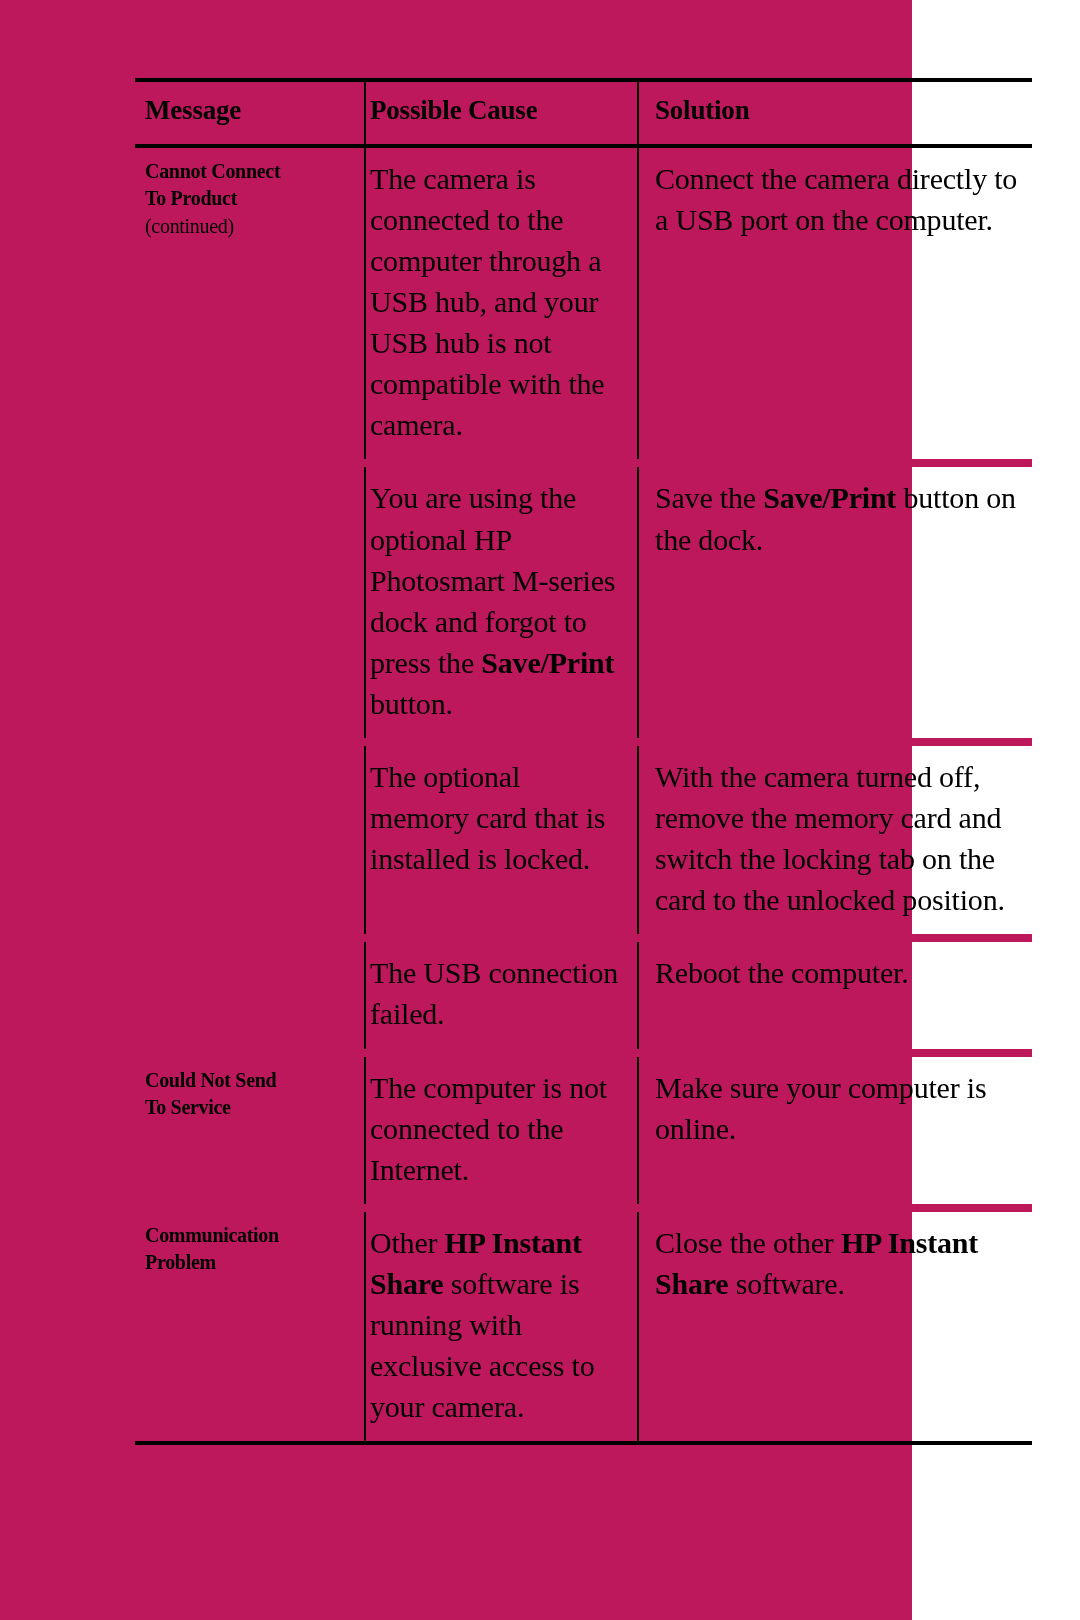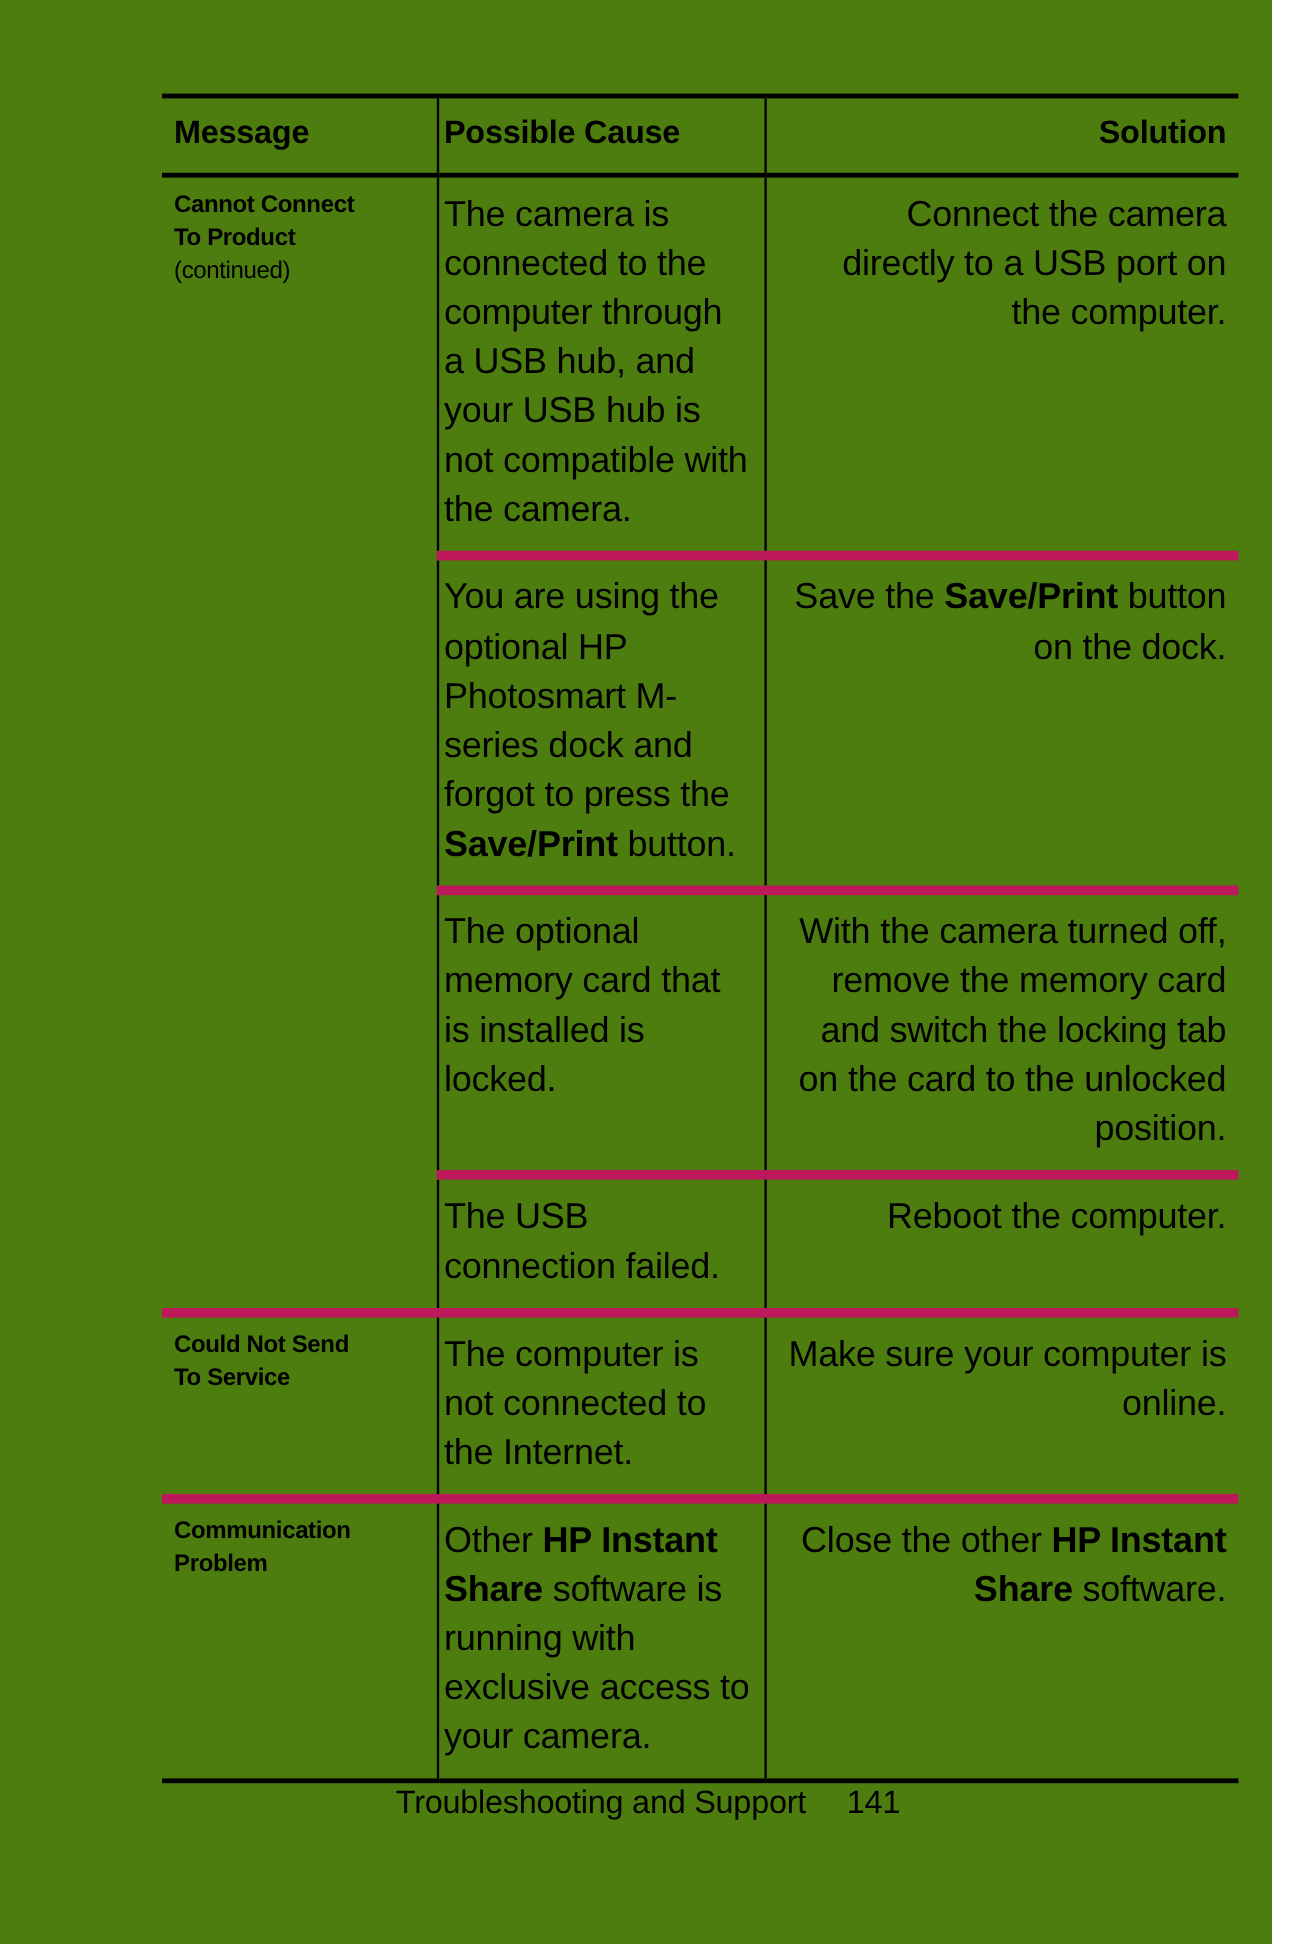--- a/index.html
+++ b/index.html
@@ -13,23 +13,24 @@
     height: 1620px;
     position: relative;
     font-family: "Liberation Sans", sans-serif;
     color: #000000;
     overflow: hidden;
   }
 
   #page {
     position: absolute;
     left: 0; top: 0;
-    width: 1060px;
+    width: 912px;
     height: 1620px;
-    background: #4d7c0f;
+    background: #be185d;
+    font-family: Liberation Serif, serif;
   }
 
   
   #tbl-wrap {
     position: absolute;
     left: 135px;
     top: 78px;
     width: 897px;
   }
 
@@ -47,21 +48,21 @@
   table.doc-table th {
     vertical-align: top;
     padding: 10px 0 14px 0;
     text-align: left;
     font-weight: normal;
   }
 
   
   .cell-pad-a { padding-left: 10px; padding-right: 12px; }
   .cell-pad-b { padding-left: 4px; padding-right: 12px; }
-  .cell-pad-c { padding-left: 16px; padding-right: 10px; text-align: right; }
+  .cell-pad-c { padding-left: 16px; padding-right: 10px; }
 
   
   .rule-thick-top    { border-top: 4px solid #000; }
   .rule-thick-bottom { border-bottom: 4px solid #000; }
   .rule-thin-top     { border-top: 8px solid #be185d; }
 
   .vdiv-left  { border-left: 2px solid #000; }
 
   
   .hdr {
@@ -205,19 +206,14 @@
           </td>
           <td class="rule-thin-top rule-thick-bottom vdiv-left">
             <div class="body-txt cell-pad-c"><span>Close the other </span><b>HP Instant Share</b><span> software.</span></div>
           </td>
         </tr>
 
       </tbody>
     </table>
   </div>
 
-  <div id="footer">
-    <div class="f-inner">
-      <span class="f-title">Troubleshooting and Support</span><span class="f-page">141</span>
-    </div>
-  </div>
 
 </div>
 
 </body></html>

